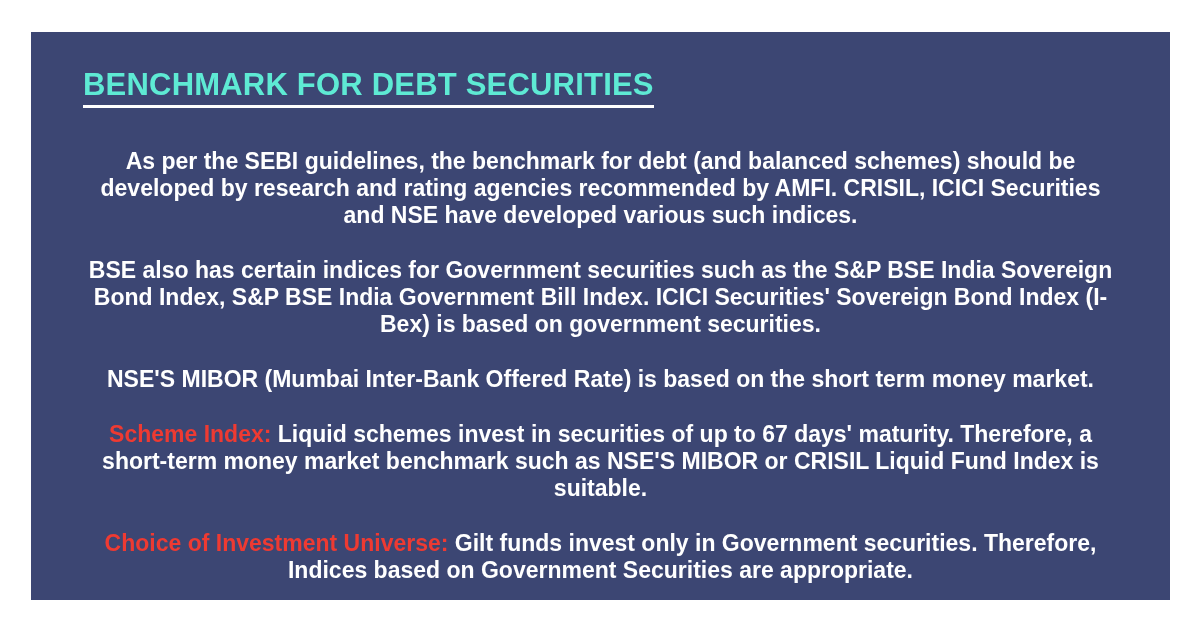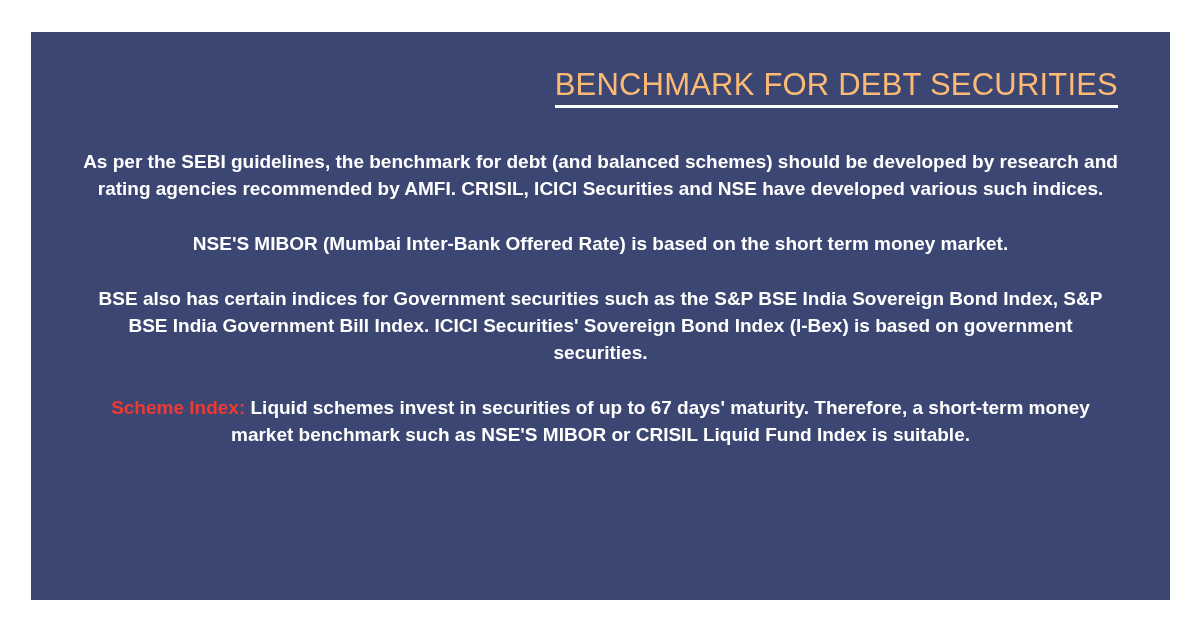--- a/index.html
+++ b/index.html
@@ -29,39 +29,39 @@
     top: 32px;
     width: 1139px;
     height: 568px;
     background: #3c4673;
     box-sizing: border-box;
     padding: 36px 52px 20px 52px;
     overflow: hidden;
   }
 
   .slide-title {
-    text-align: right;
-    color: #fdba74;
+    text-align: left;
+    color: #5eead4;
     font-size: 31px;
-    font-weight: normal;
+    font-weight: bold;
     letter-spacing: 0.2px;
     line-height: 1.1;
     margin: 0 0 0 0;
     padding: 0 0 6px 0;
   }
   .slide-title .title-text {
     display: inline-block;
     border-bottom: 3px solid #ffffff;
     padding-bottom: 3px;
   }
 
   .body-block {
     text-align: center;
     color: #ffffff;
-    font-size: 19px;
+    font-size: 23px;
     font-weight: bold;
     line-height: 27px;
     margin: 0;
     padding: 0;
   }
 
   .block-gap-1 { margin-top: 34px; }
   .block-gap   { margin-top: 28px; }
 
   .accent {
@@ -77,21 +77,22 @@
 <body>
 
 <div class="slide">
 
   <div class="panel">
 
     <h1 class="slide-title"><span class="title-text">BENCHMARK FOR DEBT SECURITIES</span></h1>
 
     <p class="body-block block-gap-1"><span class="para-text">As per the SEBI guidelines, the benchmark for debt (and balanced schemes) should be developed by research and rating agencies recommended by AMFI. CRISIL, ICICI Securities and NSE have developed various such indices.</span></p>
 
+    <p class="body-block block-gap"><span class="para-text">BSE also has certain indices for Government securities such as the S&amp;P BSE India Sovereign Bond Index, S&amp;P BSE India Government Bill Index. ICICI Securities' Sovereign Bond Index (I-Bex) is based on government securities.</span></p>
+
     <p class="body-block block-gap"><span class="para-text">NSE'S MIBOR (Mumbai Inter-Bank Offered Rate) is based on the short term money market.</span></p>
-
-    <p class="body-block block-gap"><span class="para-text">BSE also has certain indices for Government securities such as the S&amp;P BSE India Sovereign Bond Index, S&amp;P BSE India Government Bill Index. ICICI Securities' Sovereign Bond Index (I-Bex) is based on government securities.</span></p>
 
     <p class="body-block block-gap"><span class="accent">Scheme Index: </span><span class="para-text">Liquid schemes invest in securities of up to 67 days' maturity. Therefore, a short-term money market benchmark such as NSE'S MIBOR or CRISIL Liquid Fund Index is suitable.</span></p>
 
+    <p class="body-block block-gap"><span class="accent">Choice of Investment Universe: </span><span class="para-text">Gilt funds invest only in Government securities. Therefore, Indices based on Government Securities are appropriate.</span></p>
 
   </div>
 </div>
 
 </body></html>

